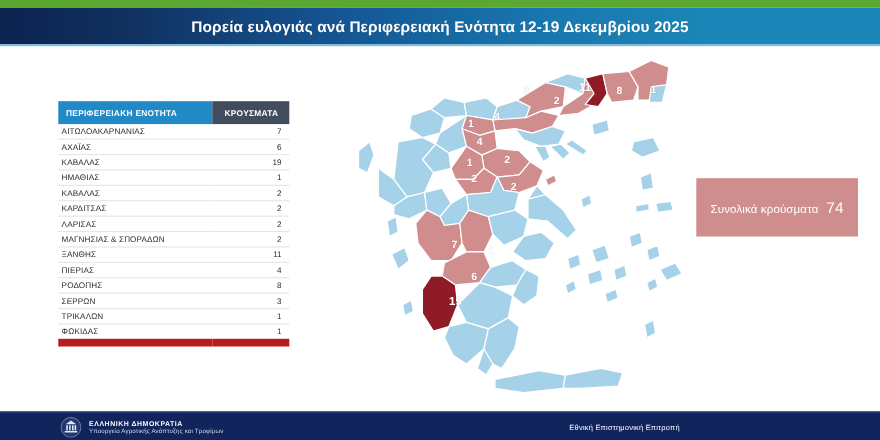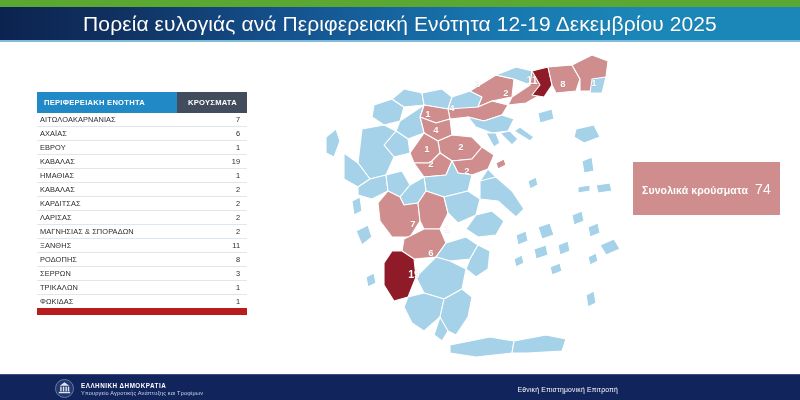--- a/index.html
+++ b/index.html
@@ -15,31 +15,31 @@
   .topstrip{
     position:absolute; left:0; top:0; width:800px; height:7px;
     background:#5aa832;
   }
   .header-band{
     position:absolute; left:0; top:7px; width:800px; height:33px;
     background:linear-gradient(to right,#0c2350 0%,#10305f 14%,#14528f 36%,#1877b0 62%,#1b87b8 82%,#1b87b8 100%);
     display:flex; align-items:center; justify-content:center;
   }
   .header-title{
-    color:#ffffff; font-size:21px; font-weight:400; letter-spacing:.1px;
+    color:#ffffff; font-size:14px; font-weight:700; letter-spacing:.1px;
     white-space:nowrap; text-shadow:0 0 1px rgba(0,0,0,.2);
   }
   .header-underline{
     position:absolute; left:0; top:40px; width:800px; height:2px;
     background:#1b87b8; opacity:.55;
   }
 
   
   .table-wrap{
-    position:absolute; left:37px; top:92px; width:210px;
+    position:absolute; left:53px; top:92px; width:210px;
   }
   table.cases{ border-collapse:collapse; width:210px; table-layout:fixed; }
   table.cases thead th{
     font-size:7.6px; font-weight:700; color:#ffffff; letter-spacing:.25px;
     padding:6px 6px 6px 7px; text-align:left; vertical-align:middle;
     height:19px;
   }
   table.cases thead th.col-region{ background:#2089c6; width:140px; }
   table.cases thead th.col-cases{ background:#414d5c; width:70px; text-align:center;margin-left:12px; }
   table.cases tbody td{
@@ -64,21 +64,21 @@
     paint-order:stroke; stroke:rgba(120,40,40,.25); stroke-width:.4px;
   }
   .map-label.big{ font-size:10.5px; }
 
   
   .total-box{
     position:absolute; left:633px; top:162px; width:147px; height:53px;
     background:#cf8d8d; display:flex; align-items:center; justify-content:center;
   }
   .total-inner{ display:flex; align-items:baseline; gap:7px; color:#ffffff; }
-  .total-label{ font-size:10.5px; font-weight:700; letter-spacing:.1px; }
+  .total-label{ font-size:10.5px; font-weight:400; letter-spacing:.1px; }
   .total-value{ font-size:14px; font-weight:400; letter-spacing:.2px; }
 
   
   .footer{
     position:absolute; left:0; top:374px; width:800px; height:26px;
     background:#11245c;
   }
   .footer-rule{
     position:absolute; left:0; top:374px; width:800px; height:1px;
     background:#3a4d86;
@@ -125,24 +125,20 @@
       <tbody id="cases-body">
           <tr>
             <td class="region">ΑΙΤΩΛΟΑΚΑΡΝΑΝΙΑΣ</td>
             <td class="count">7</td>
           </tr>
           <tr>
             <td class="region">ΑΧΑΪΑΣ</td>
             <td class="count">6</td>
           </tr>
           <tr>
-            <td class="region">ΕΒΡΟΥ</td>
-            <td class="count">1</td>
-          </tr>
-          <tr>
             <td class="region">ΚΑΒΑΛΑΣ</td>
             <td class="count">19</td>
           </tr>
           <tr>
             <td class="region">ΗΜΑΘΙΑΣ</td>
             <td class="count">1</td>
           </tr>
           <tr>
             <td class="region">ΚΑΒΑΛΑΣ</td>
             <td class="count">2</td>
@@ -155,20 +151,24 @@
             <td class="region">ΛΑΡΙΣΑΣ</td>
             <td class="count">2</td>
           </tr>
           <tr>
             <td class="region">ΜΑΓΝΗΣΙΑΣ &amp; ΣΠΟΡΑΔΩΝ</td>
             <td class="count">2</td>
           </tr>
           <tr>
             <td class="region">ΞΑΝΘΗΣ</td>
             <td class="count">11</td>
+          </tr>
+          <tr>
+            <td class="region">ΠΙΕΡΙΑΣ</td>
+            <td class="count">4</td>
           </tr>
           <tr>
             <td class="region">ΡΟΔΟΠΗΣ</td>
             <td class="count">8</td>
           </tr>
           <tr>
             <td class="region">ΣΕΡΡΩΝ</td>
             <td class="count">3</td>
           </tr>
           <tr>

